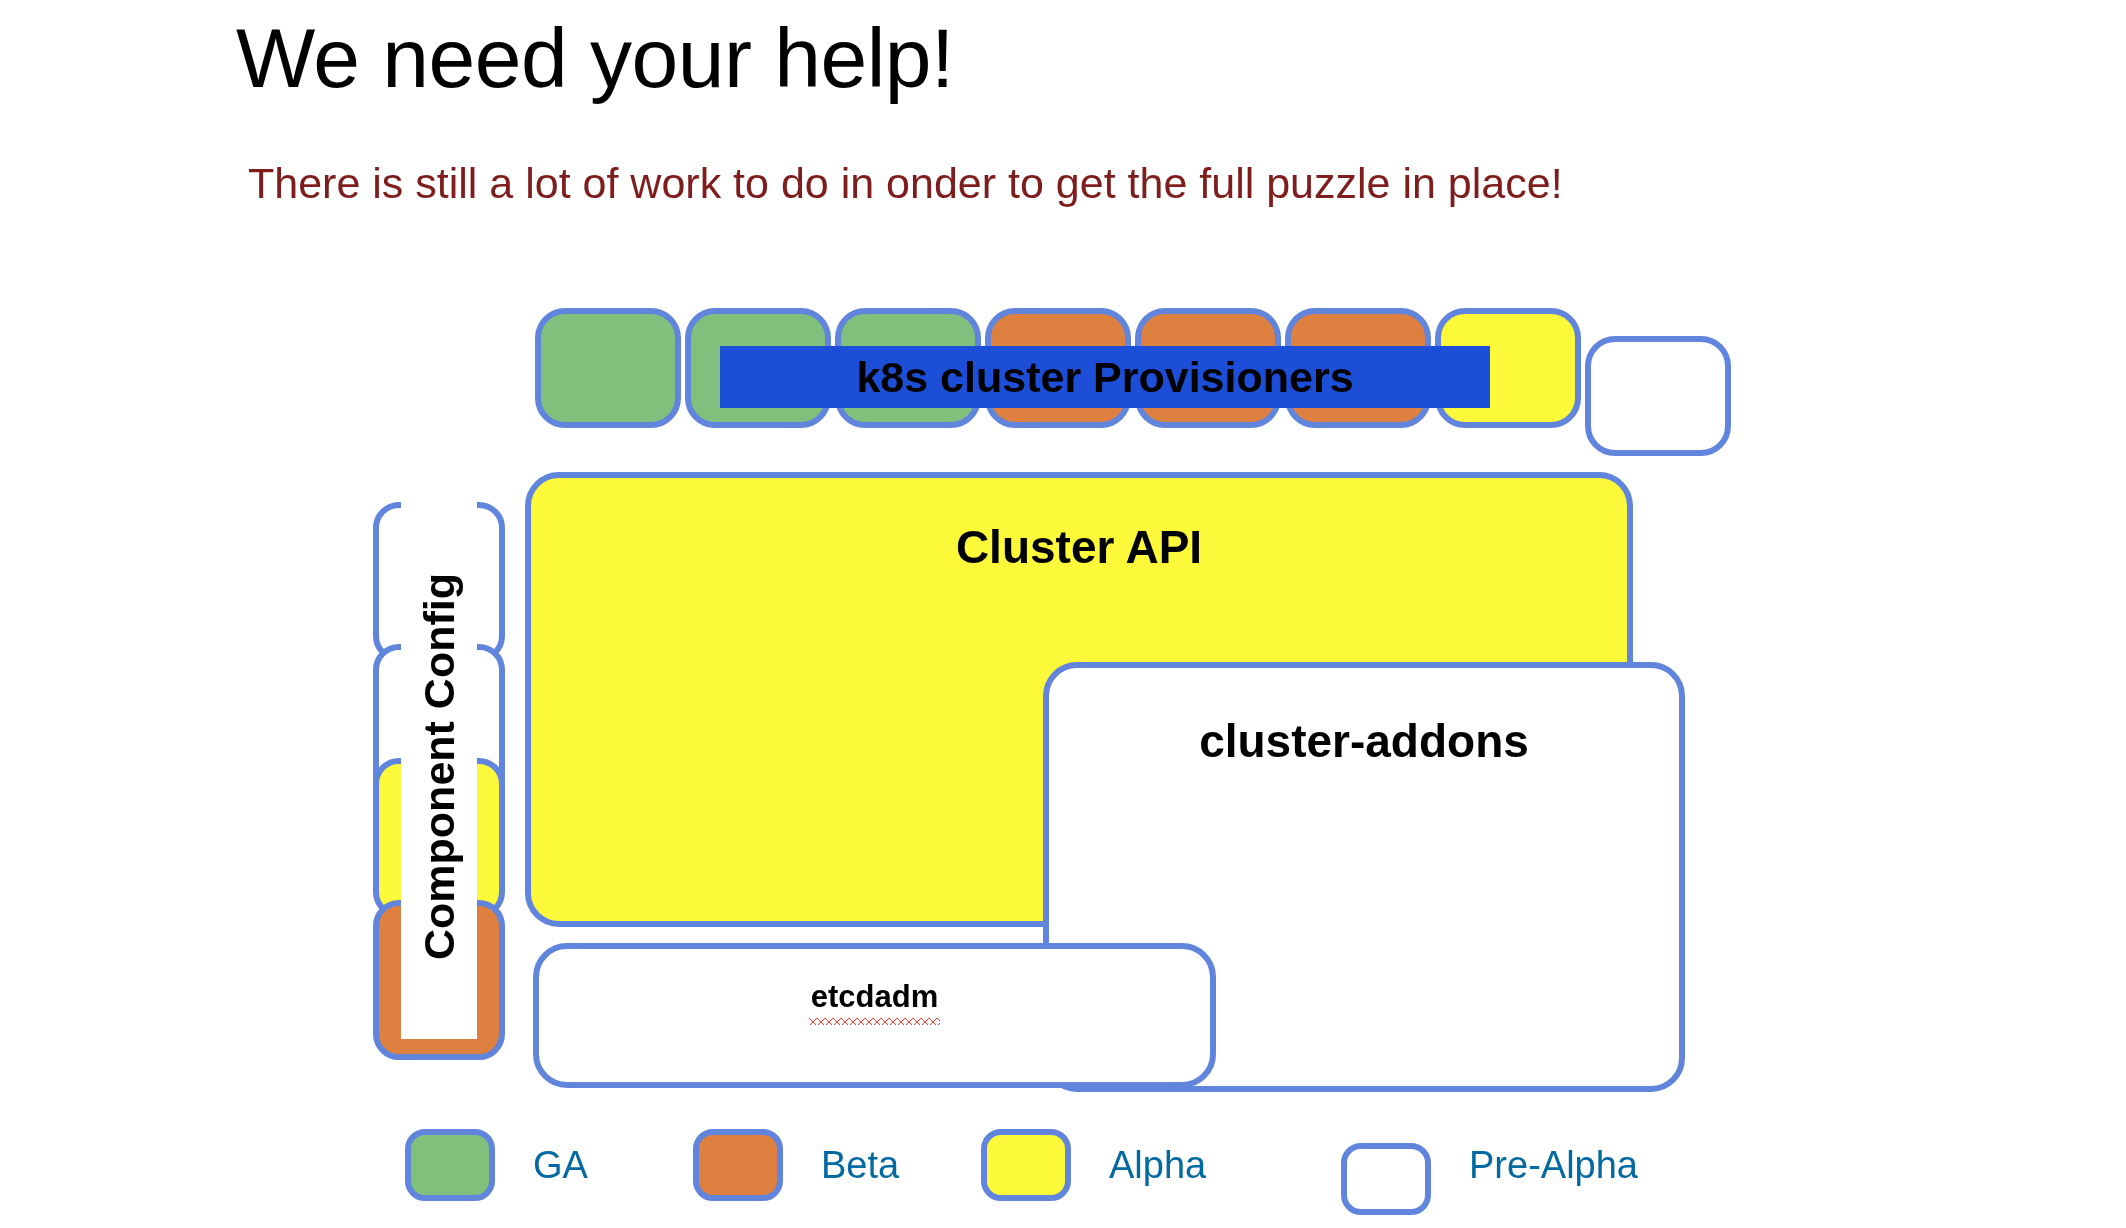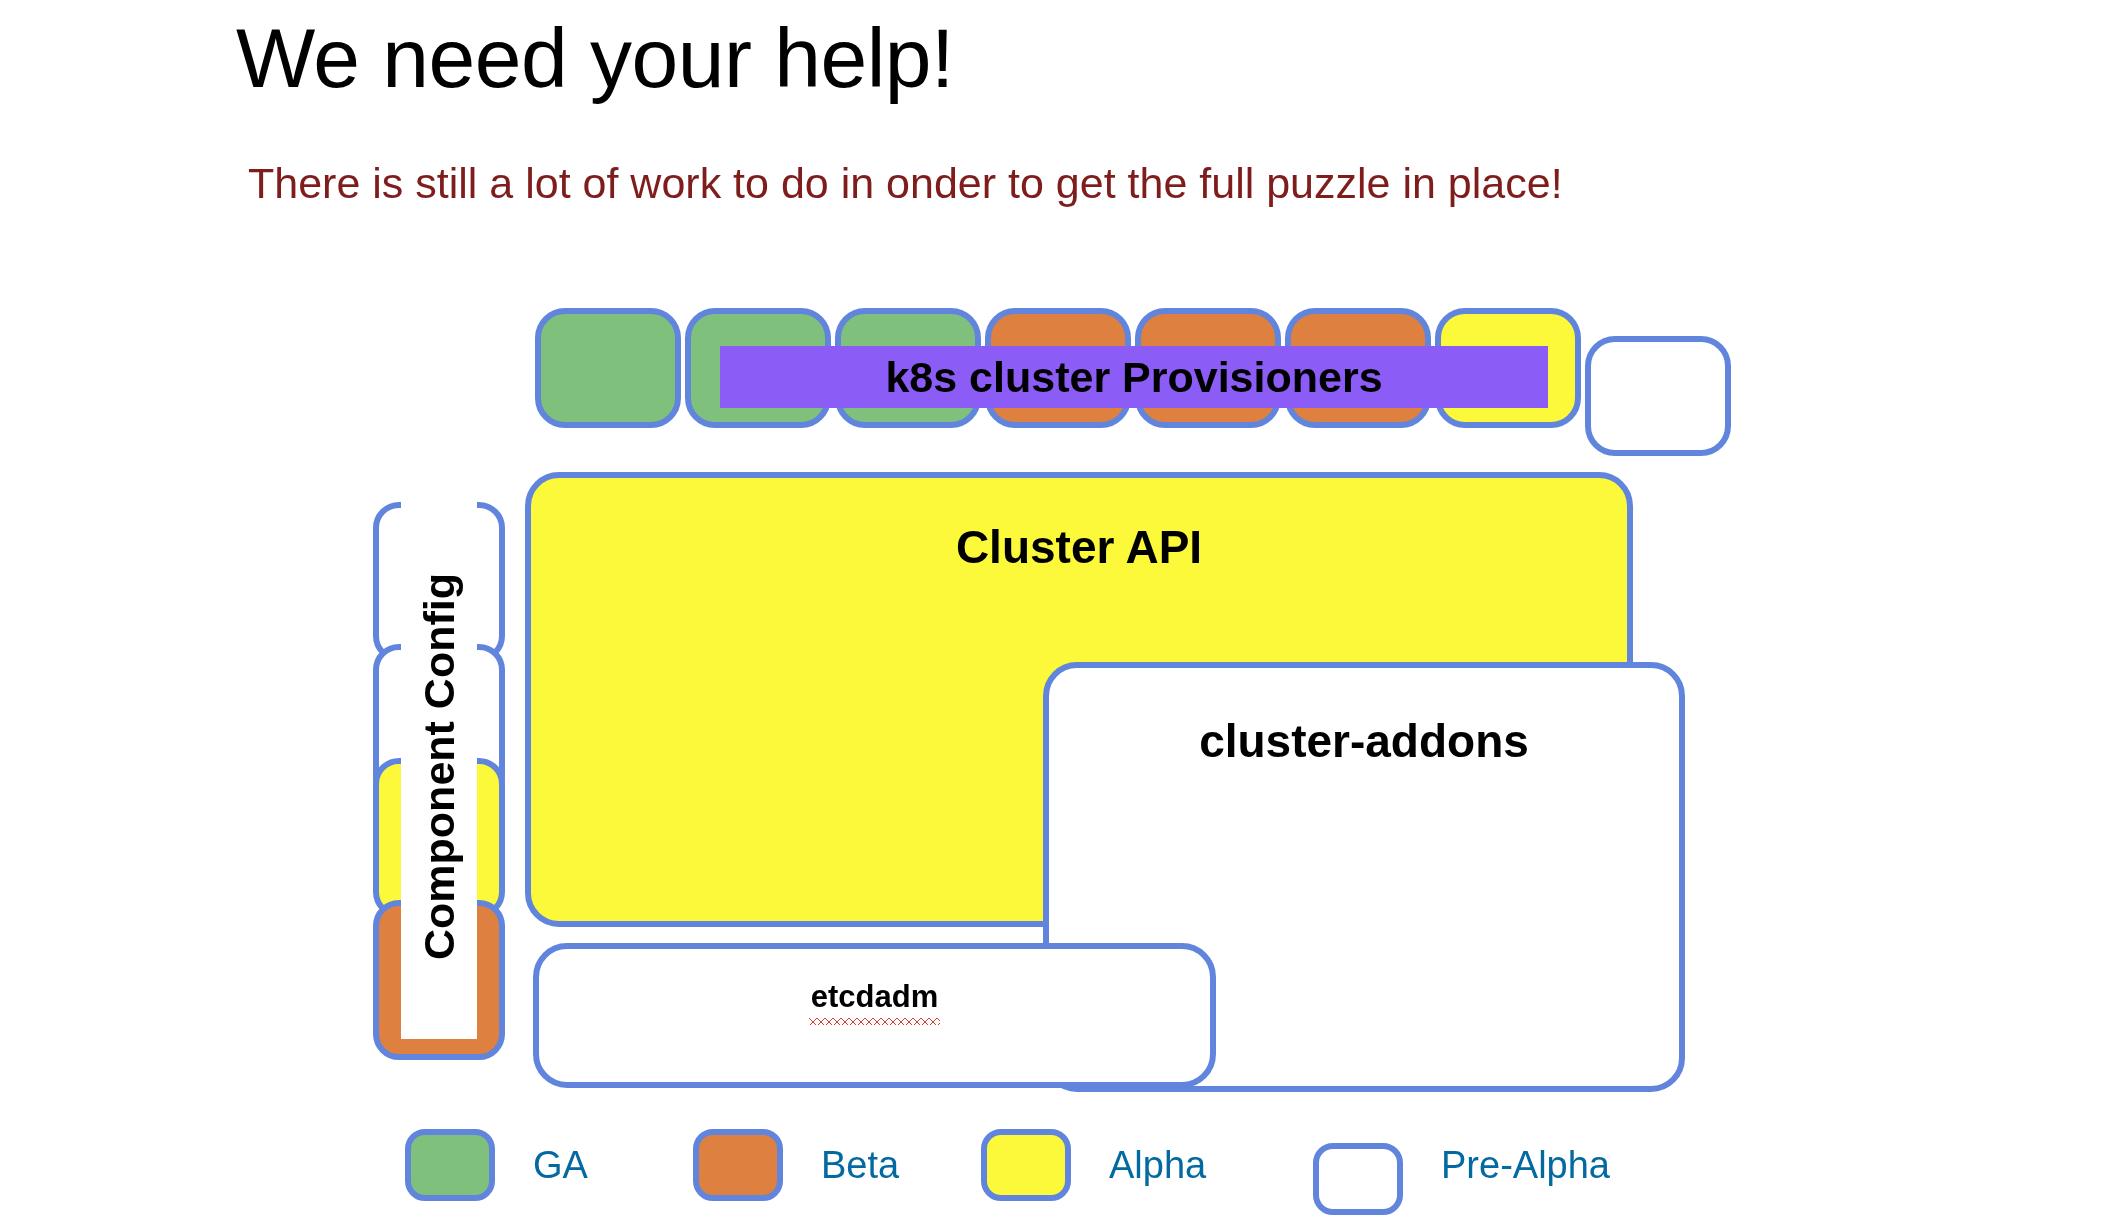--- a/index.html
+++ b/index.html
@@ -82,23 +82,23 @@
     width: 146px;
     height: 120px;
     box-sizing: border-box;
     border: 6px solid #6185DD;
     border-radius: 30px;
   }
   #provisioner-strip-label {
     position: absolute;
     left: 185px;
     top: 38px;
-    width: 828px;
+    width: 770px;
     height: 62px;
-    background: #8b5cf6;
+    background: #1d4ed8;
     display: flex;
     align-items: center;
     justify-content: center;
     font-size: 43px;
     font-weight: bold;
     color: #000000;
     white-space: nowrap;
     z-index: 5;
   }
 
@@ -235,21 +235,21 @@
   }
   #legend .legend-text {
     margin-left: 38px;
     font-size: 38px;
     color: #0369a1;
     white-space: nowrap;
   }
   .lg0 { left: 0px; }
   .lg1 { left: 288px; }
   .lg2 { left: 576px; }
-  .lg3 { left: 908px; }
+  .lg3 { left: 936px; }
 </style>
 </head>
 <body>
 
 <div id="slide">
 
   <div id="slide-title">We need your help!</div>
 
   <div id="slide-subtitle">There is still a lot of work to do in onder to get the full puzzle in place!</div>
 

